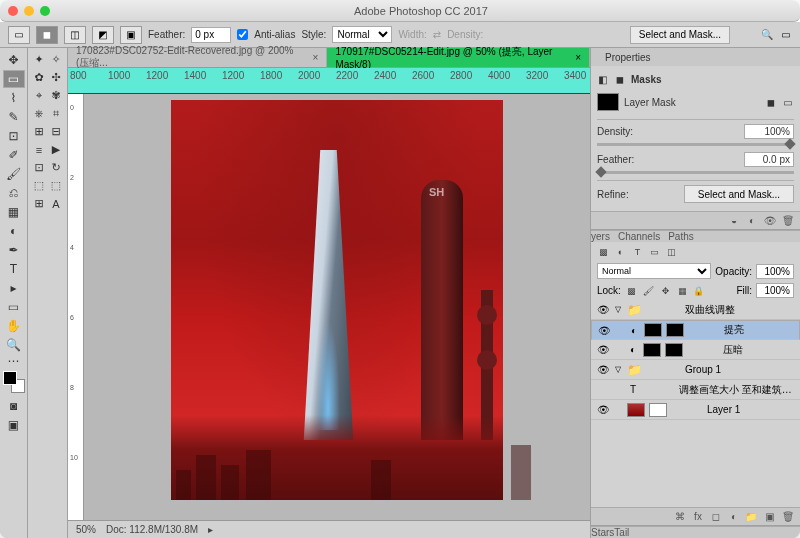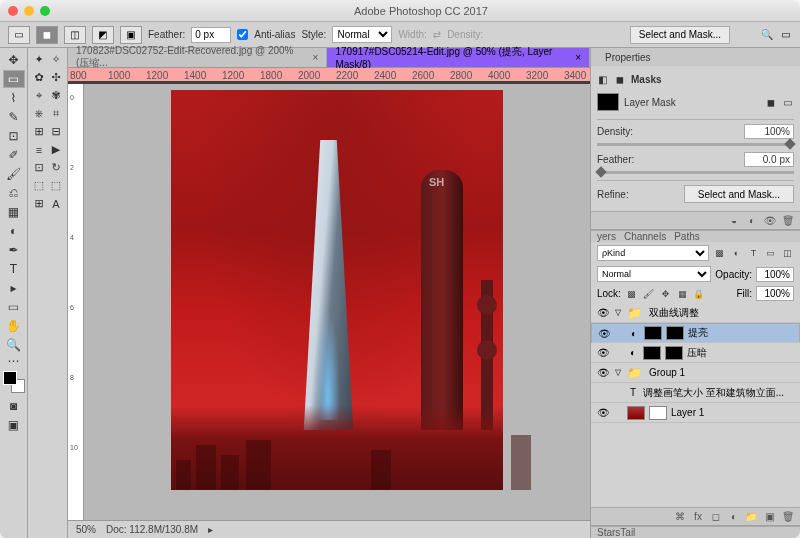--- a/index.html
+++ b/index.html
@@ -1,17 +1,17 @@
 <!DOCTYPE html>
 <html><head>
 <meta charset="utf-8">
 <style>
 *{margin:0;padding:0;box-sizing:border-box;font-family:-apple-system,Helvetica,Arial,sans-serif;font-size:10px;}
 body{width:800px;height:538px;overflow:hidden;background:#fff;border-radius:8px;box-shadow:0 5px 20px rgba(0,0,0,.2);}
-.titlebar{height:22px;background:linear-gradient(#ececec,#d8d8d8);display:flex;align-items:center;padding:0 8px;border-bottom:1px solid #b0b0b0;}
+.titlebar{height:22px;background:linear-gradient(#ececec,#d8d8d8);display:flex;align-items:center;padding:0 8px;border-bottom:1px solid #b0b0b0;border-radius:6px;}
 .traffic{display:flex;gap:6px;}
 .traffic span{width:10px;height:10px;border-radius:50%;}
 .tr-r{background:#ff5f56;}
 .tr-y{background:#ffbd2e;}
 .tr-g{background:#27c93f;}
 .title{flex:1;text-align:center;color:#555;font-size:11px;}
 .options{height:26px;background:#d2d2d2;border-bottom:1px solid #a0a0a0;display:flex;align-items:center;padding:0 8px;gap:6px;}
 .opt-btn{width:22px;height:18px;background:#e5e5e5;border:1px solid #999;display:flex;align-items:center;justify-content:center;font-size:10px;}
 .opt-btn.active{background:#888;color:#fff;}
 .lbl{font-size:10px;color:#333;}
@@ -27,23 +27,23 @@
 .tool.half{height:12px;}
 .swatch-pair{width:22px;height:22px;position:relative;margin:3px 0;}
 .sw-fg{width:14px;height:14px;background:#000;border:1px solid #fff;position:absolute;top:0;left:0;}
 .sw-bg{width:14px;height:14px;background:#fff;border:1px solid #888;position:absolute;bottom:0;right:0;}
 .extra-tools{width:40px;background:#d2d2d2;border-right:1px solid #a0a0a0;display:flex;flex-direction:column;gap:1px;padding:3px;}
 .et-row{display:flex;gap:1px;}
 .et{width:17px;height:17px;display:flex;align-items:center;justify-content:center;font-size:11px;color:#333;}
 .canvas-area{flex:1;display:flex;flex-direction:column;background:#b8b8b8;}
 .tabs{height:20px;background:#c4c4c4;display:flex;border-bottom:1px solid #999;}
 .tab{padding:3px 8px;font-size:9px;color:#555;border-right:1px solid #aaa;display:flex;align-items:center;gap:4px;}
-.tab.active{background:#8b5cf6;color:#000;}
+.tab.active{background:#22c55e;color:#000;}
 .tab-close{font-size:10px;}
-.ruler-h{height:16px;background:#fca5a5;border-bottom:3px solid #404040;display:flex;font-size:7px;color:#555;overflow:hidden;position:relative;}
+.ruler-h{height:26px;background:#5eead4;border-bottom:1px solid #404040;display:flex;font-size:7px;color:#555;overflow:hidden;position:relative;}
 .ruler-h span{position:absolute;top:2px;}
 .canvas-body{flex:1;display:flex;overflow:hidden;}
 .ruler-v{width:16px;background:#fff;border-right:1px solid #999;position:relative;}
 .ruler-v span{position:absolute;left:2px;font-size:7px;color:#555;}
 .viewport{flex:1;background:#b8b8b8;display:flex;align-items:flex-start;justify-content:center;padding:6px 0;overflow:hidden;}
 .image{width:332px;height:400px;background:linear-gradient(180deg,#b31b1b 0%,#9f1515 35%,#c11a1a 55%,#e03030 100%);position:relative;}
 .sky{position:absolute;inset:0;background:radial-gradient(ellipse at 50% 10%,rgba(140,20,20,.6),transparent 60%);}
 .horizon{position:absolute;bottom:0;left:0;right:0;height:85px;background:linear-gradient(180deg,transparent,#7a1212 40%,#5a0d0d);}
 .cityline{position:absolute;bottom:0;left:0;right:0;height:70px;opacity:.5;}
 .bldg{position:absolute;bottom:0;background:#3a0808;}
@@ -60,34 +60,34 @@
 .panel{border-bottom:1px solid #a0a0a0;}
 .panel-head{height:18px;padding:0 14px;display:flex;align-items:center;font-size:10px;color:#333;background:#c8c8c8;}
 .panel-body{padding:4px 6px;font-size:9px;color:#333;}
 .mask-row{display:flex;align-items:center;gap:5px;margin:3px 0;}
 .thumb{width:22px;height:18px;background:#000;border:1px solid #888;}
 .prop-row{display:flex;align-items:center;margin:4px 0;}
 .prop-lbl{flex:1;}
 .prop-val{width:50px;text-align:right;border:1px solid #aaa;background:#fff;padding:1px 3px;}
 .slider-track{height:3px;background:#aaa;margin:2px 0 6px;position:relative;}
 .slider-thumb{width:8px;height:8px;background:#666;position:absolute;top:-3px;transform:rotate(45deg);}
-.divider-row{height:12px;background:#c8c8c8;border-top:1px solid #aaa;display:flex;align-items:center;gap:8px;padding:0 6px;font-size:9px;color:#555;}
+.divider-row{height:12px;background:#c8c8c8;border-top:1px solid #aaa;display:flex;align-items:center;gap:8px;padding:0 0;font-size:9px;color:#555;}
 .layers-head{display:flex;gap:4px;align-items:center;padding:3px 6px;}
 .layers-sel{flex:1;height:16px;border:1px solid #aaa;background:#fff;font-size:9px;}
 .mini-ic{width:13px;height:13px;display:flex;align-items:center;justify-content:center;font-size:9px;color:#444;}
 .layers-opts{display:flex;align-items:center;padding:2px 6px;gap:4px;font-size:9px;}
 .layer-row{display:flex;align-items:center;padding:2px 6px;gap:4px;border-bottom:1px solid #c0c0c0;font-size:9px;min-height:20px;}
 .layer-row.sel{background:#a8c0e0;}
 .eye{width:12px;text-align:center;}
 .caret{width:10px;text-align:center;font-size:8px;}
 .lthumb{width:18px;height:14px;background:#000;border:1px solid #888;}
 .lthumb.grad{background:linear-gradient(#a33,#800);}
 .lthumb.folder{background:none;border:none;font-size:12px;}
 .lmask{width:18px;height:14px;background:#fff;border:1px solid #888;}
-.lname{flex:1;white-space:nowrap;overflow:hidden;text-overflow:ellipsis;}
+.lname{flex:1;white-space:nowrap;overflow:hidden;text-overflow:ellipsis;margin-left:36px;}
 .panel-foot{height:18px;background:#c8c8c8;border-top:1px solid #aaa;display:flex;align-items:center;justify-content:flex-end;gap:6px;padding:0 6px;font-size:10px;color:#555;}
 .disabled{color:#999;}
 .ic{width:12px;height:12px;display:inline-flex;align-items:center;justify-content:center;}
 </style>
 </head>
 <body>
 
 <div class="titlebar">
   <div class="traffic">
     <span class="tr-r"></span>
@@ -297,21 +297,20 @@
     </div>
 
     <div class="divider-row">
       <span class="active">yers</span>
       <span>Channels</span>
       <span>Paths</span>
     </div>
 
     <div class="panel" style="flex:1;display:flex;flex-direction:column">
       <div class="layers-head">
-        <select class="layers-sel"><option>ρKind</option></select>
         <span class="mini-ic">▩</span>
         <span class="mini-ic">◐</span>
         <span class="mini-ic">T</span>
         <span class="mini-ic">▭</span>
         <span class="mini-ic">◫</span>
       </div>
       <div class="layers-opts">
         <select class="layers-sel" style="flex:1"><option>Normal</option></select>
         <span>Opacity:</span>
         <span class="prop-val" style="width:38px">100%</span>

